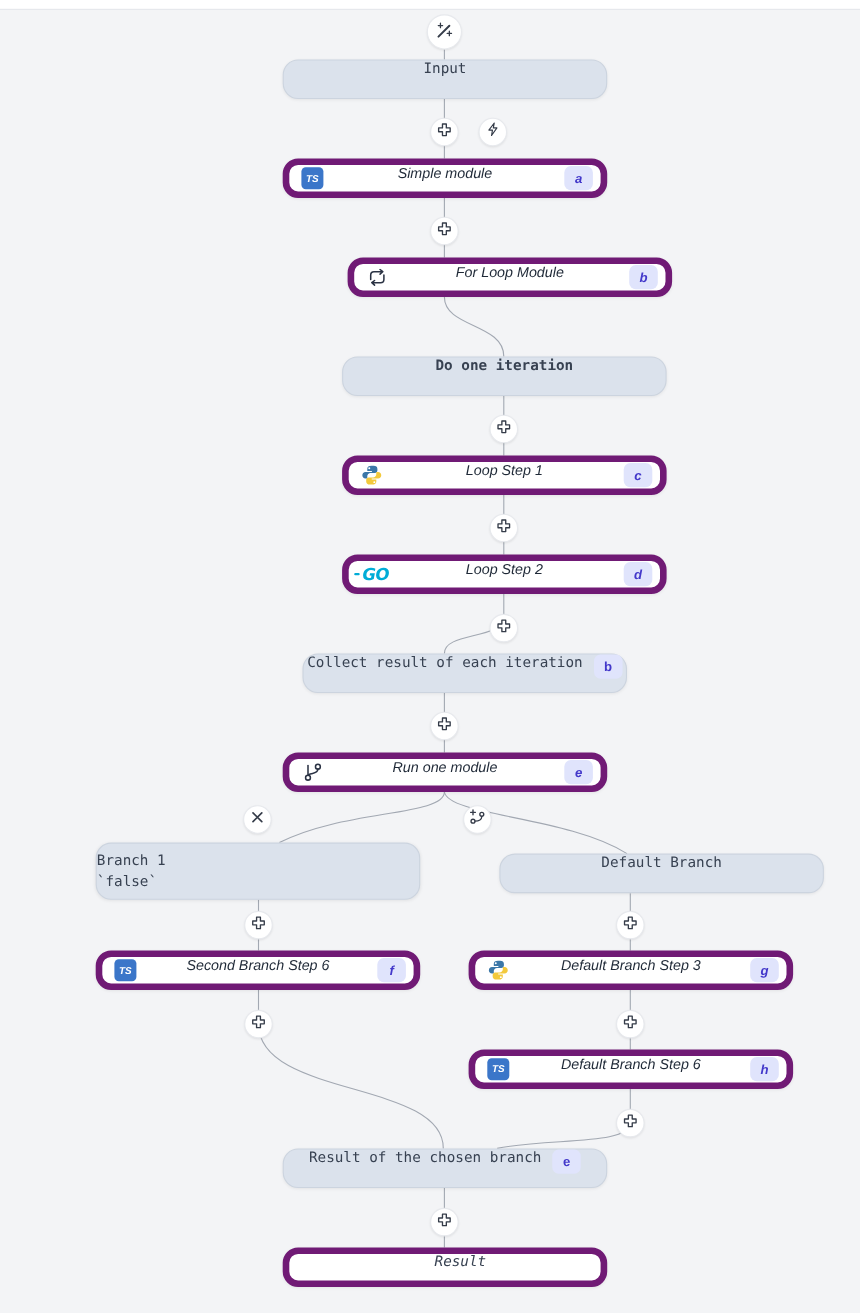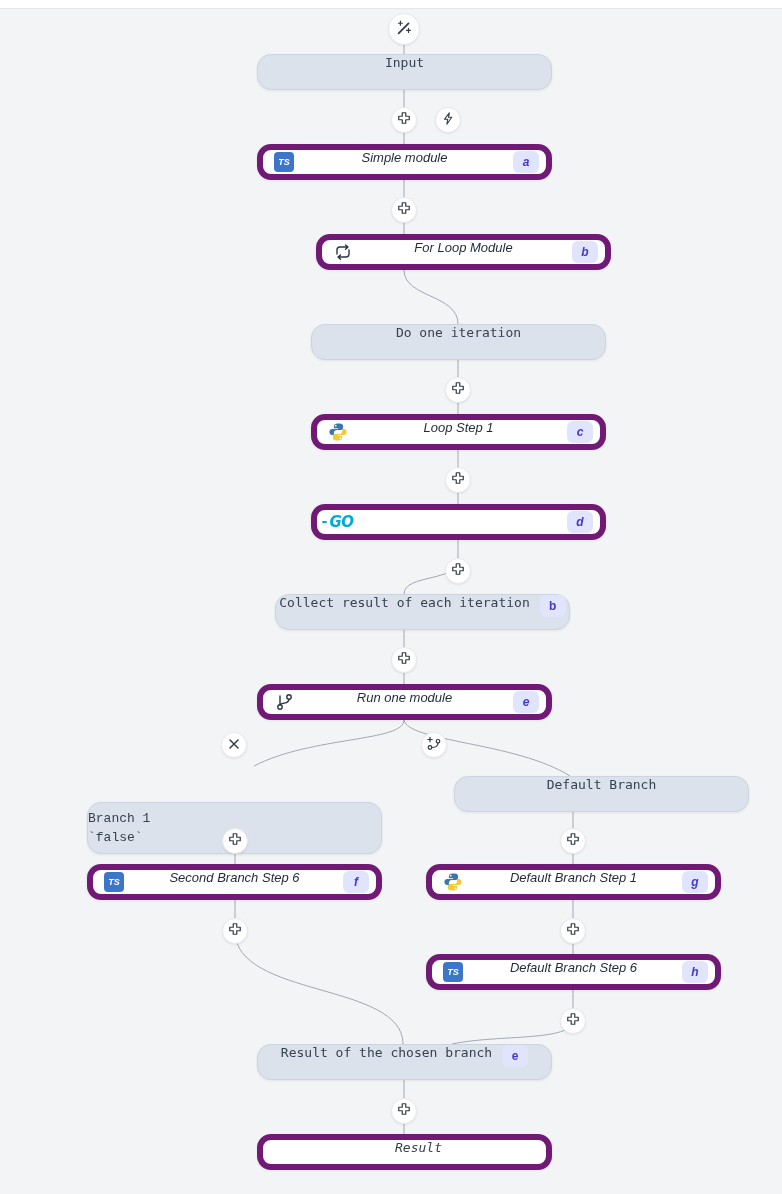--- a/index.html
+++ b/index.html
@@ -139,21 +139,21 @@
   <span class="nicon">
     <svg width="18" height="16" viewBox="0 0 18 16" fill="none" stroke="#2b3344" stroke-width="1.4" stroke-linecap="round" stroke-linejoin="round">
       <path d="M3 10 V6 C3 4 4 3 6 3 H14 M11.5 1 L14 3 L11.5 5.2"></path>
       <path d="M15 6 V10 C15 12 14 13 12 13 H4 M6.5 11 L4 13 L6.5 15.2"></path>
     </svg>
   </span>
   <span class="nlabel">For Loop Module</span>
   <span class="nbadge">b</span>
 </div>
 
-<div class="node vnode" style="left:311px;top:324px;">
+<div class="node vnode" style="left:311px;top:324px;font-weight:bold;">
   <span>Do one iteration</span>
 </div>
 
 <div class="circ" style="left:445px;top:377px;">
   <span>
     <svg width="14" height="14" viewBox="0 0 16 16" fill="none" stroke="#353c49" stroke-width="1.4" stroke-linejoin="round">
       <path d="M6 2 h4 v4 h4 v4 h-4 v4 h-4 v-4 h-4 v-4 h4 z"></path>
     </svg>
   </span>
 </div>
@@ -179,20 +179,21 @@
   </span>
 </div>
 
 <div class="node snode" style="left:311px;top:504px;">
   <span class="nicon">
     <span class="goicon">
         <i class="go-dash"></i>
         <span>GO</span>
       </span>
   </span>
+  <span class="nlabel">Loop Step 2</span>
   <span class="nbadge">d</span>
 </div>
 
 <div class="circ" style="left:445px;top:558px;">
   <span>
     <svg width="14" height="14" viewBox="0 0 16 16" fill="none" stroke="#353c49" stroke-width="1.4" stroke-linejoin="round">
       <path d="M6 2 h4 v4 h4 v4 h-4 v4 h-4 v-4 h-4 v-4 h4 z"></path>
     </svg>
   </span>
 </div>
@@ -234,21 +235,21 @@
   <span>
     <svg width="16" height="15" viewBox="0 0 18 16" fill="none" stroke="#353c49" stroke-width="1.4" stroke-linecap="round">
       <path d="M4.5 1 V6 M2 3.5 H7"></path>
       <circle cx="4.5" cy="12.5" r="2"></circle>
       <circle cx="13.5" cy="5.5" r="2"></circle>
       <path d="M6.7 12.5 C10.5 12.5 13.5 10.5 13.5 7.7"></path>
     </svg>
   </span>
 </div>
 
-<div class="node vnode branchnode" style="left:87px;top:802px;font-family:Liberation Mono, monospace;">
+<div class="node vnode branchnode" style="left:87px;top:766px;">
   <span>Branch 1</span>
   <span>`false`</span>
 </div>
 
 <div class="node vnode" style="left:426px;top:776px;margin-left:28px;">
   <span>Default Branch</span>
 </div>
 
 <div class="circ" style="left:222px;top:828px;">
   <span>
@@ -275,21 +276,21 @@
 
 <div class="node snode" style="left:426px;top:864px;">
   <span class="nicon">
     <svg width="20" height="20" viewBox="0 0 20 20">
       <path fill="#3b77a8" d="M9.8 1.5c-2.8 0-3.9 1-3.9 2.8v1.9h4.2v.8H4.3c-1.8 0-2.9 1.3-2.9 3s1.1 3 2.9 3h1.6v-2.2c0-1.7 1.3-2.9 3-2.9h3.9c1.4 0 2.3-1 2.3-2.4V4.3c0-1.8-1.3-2.8-3.4-2.8h-1.9z"></path>
       <circle fill="#ffffff" cx="7.7" cy="3.7" r="0.9"></circle>
       <path fill="#f3c93c" d="M10.2 18.5c2.8 0 3.9-1 3.9-2.8v-1.9H9.9V13h5.8c1.8 0 2.9-1.3 2.9-3s-1.1-3-2.9-3h-1.6v2.2c0 1.7-1.3 2.9-3 2.9H7.2c-1.4 0-2.3 1-2.3 2.4v1.2c0 1.8 1.3 2.8 3.4 2.8h1.9z"></path>
       <circle fill="#ffffff" cx="12.3" cy="16.3" r="0.9"></circle>
     </svg>
   </span>
-  <span class="nlabel">Default Branch Step 1</span>
+  <span class="nlabel">Default Branch Step 3</span>
   <span class="nbadge">g</span>
 </div>
 
 <div class="circ" style="left:222px;top:918px;">
   <span>
     <svg width="14" height="14" viewBox="0 0 16 16" fill="none" stroke="#353c49" stroke-width="1.4" stroke-linejoin="round">
       <path d="M6 2 h4 v4 h4 v4 h-4 v4 h-4 v-4 h-4 v-4 h4 z"></path>
     </svg>
   </span>
 </div>

